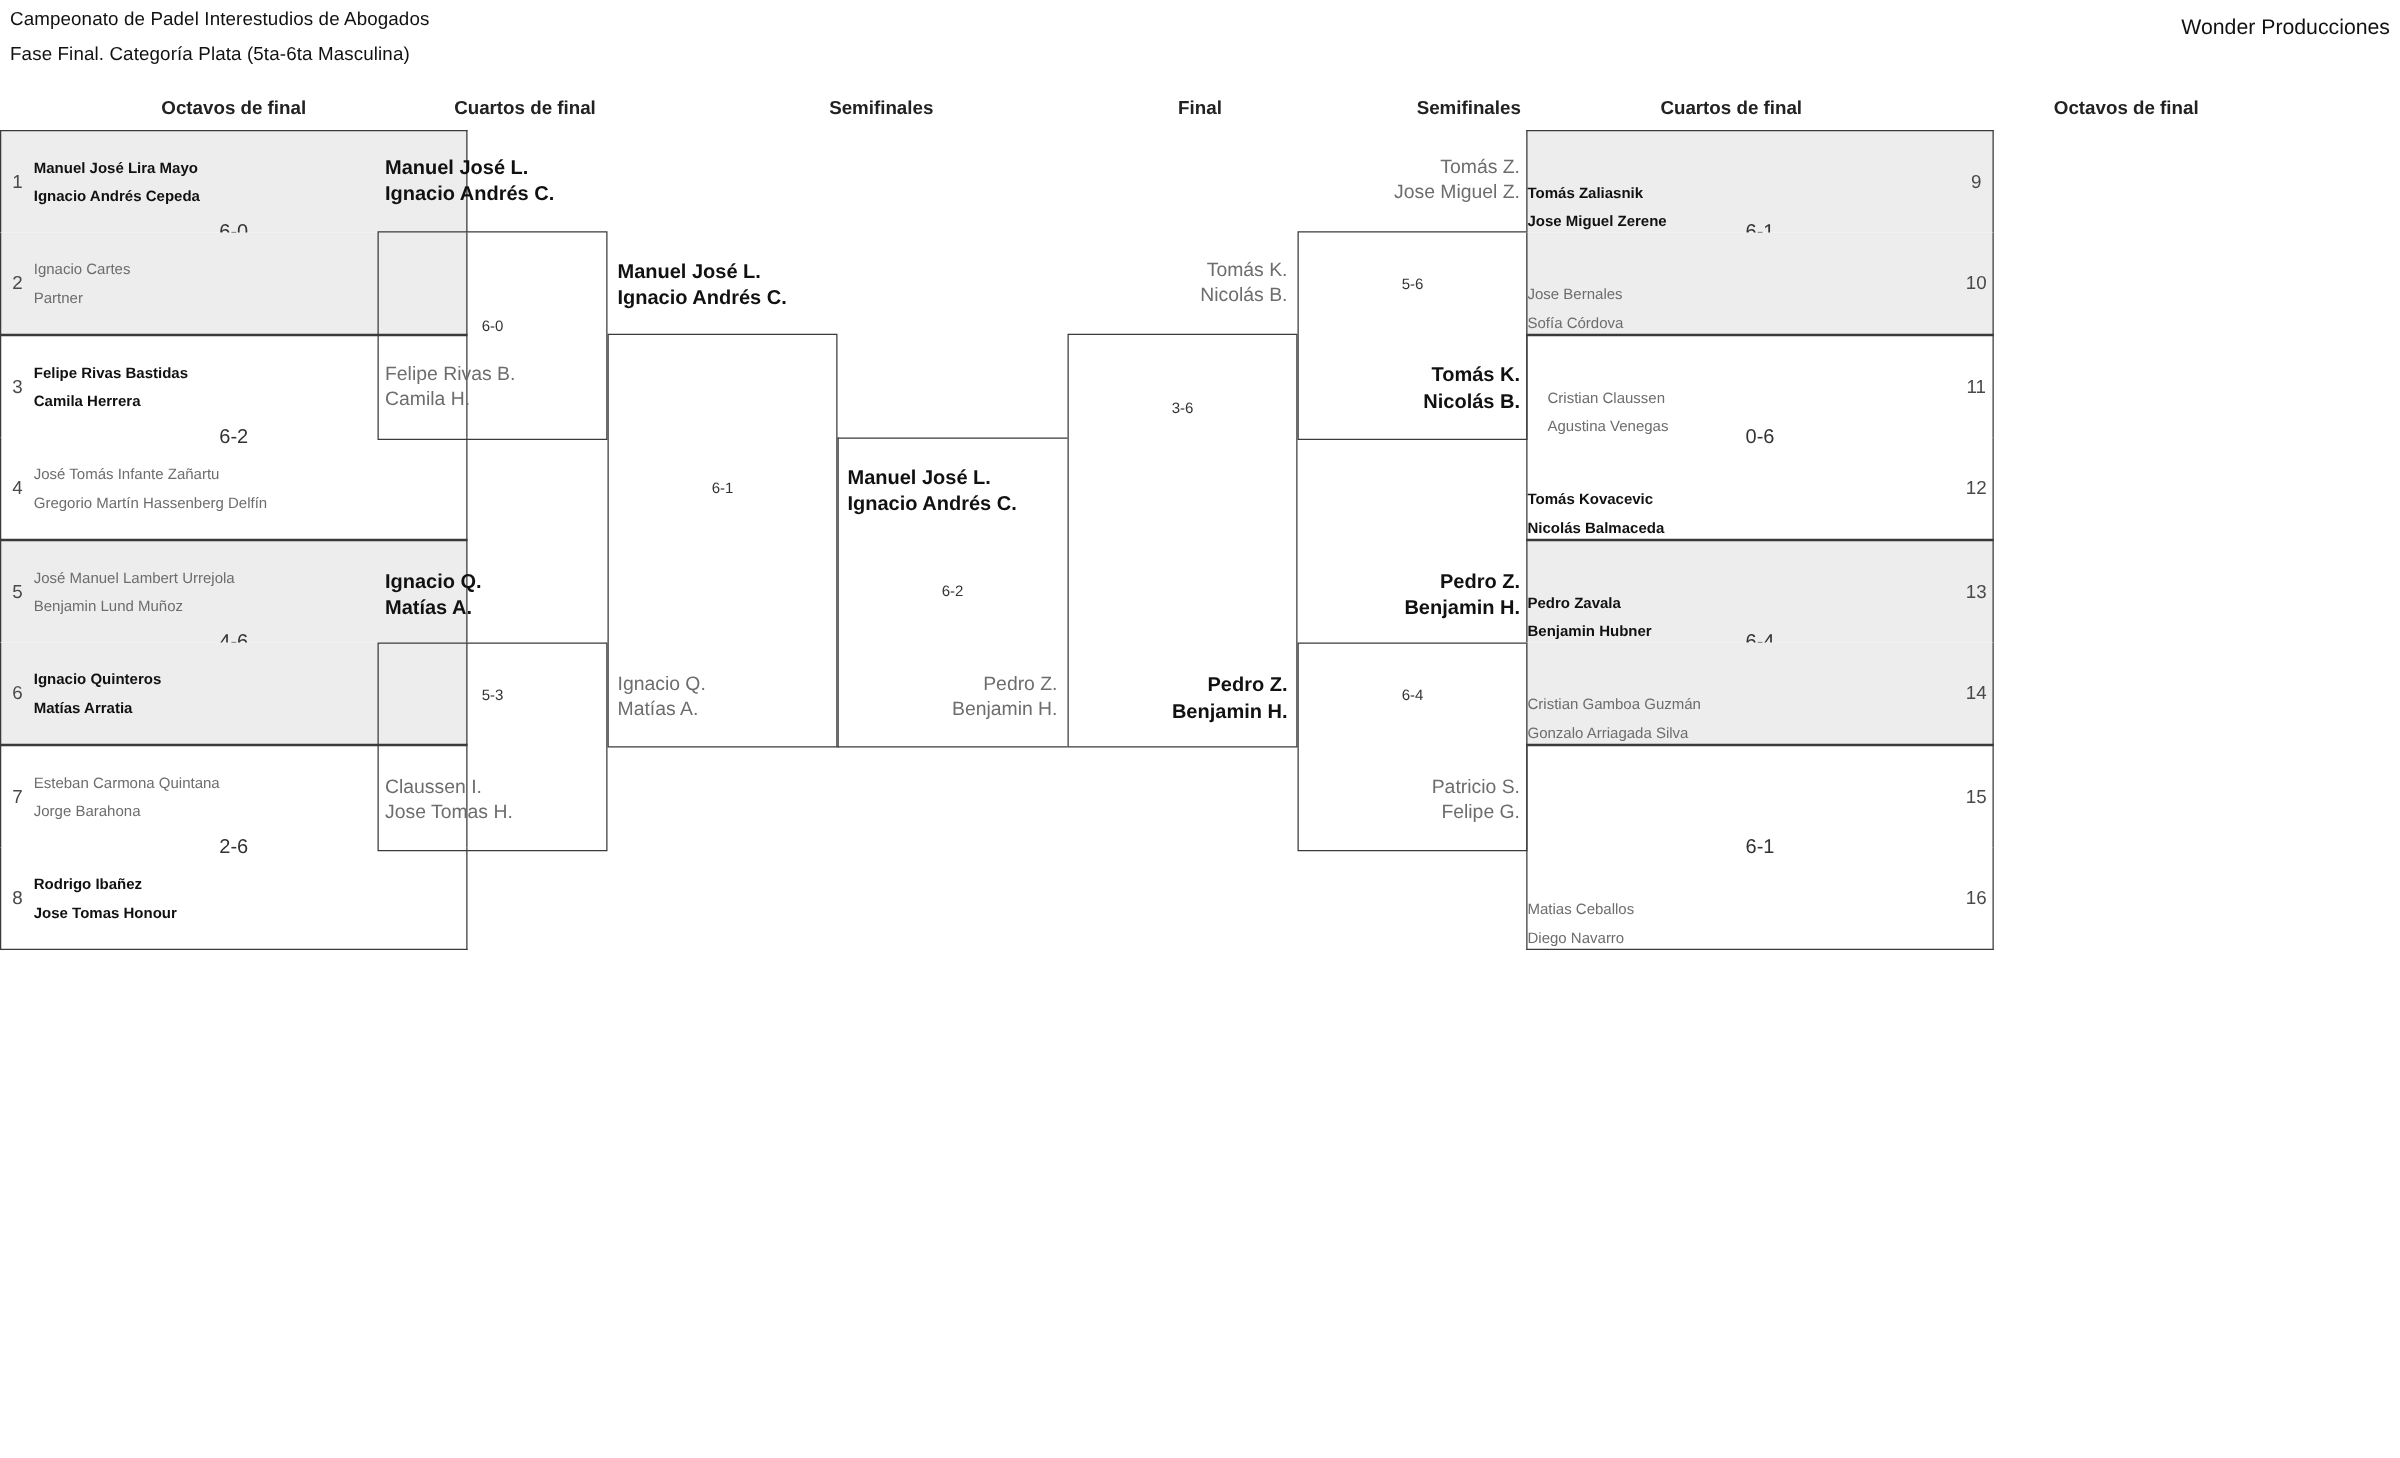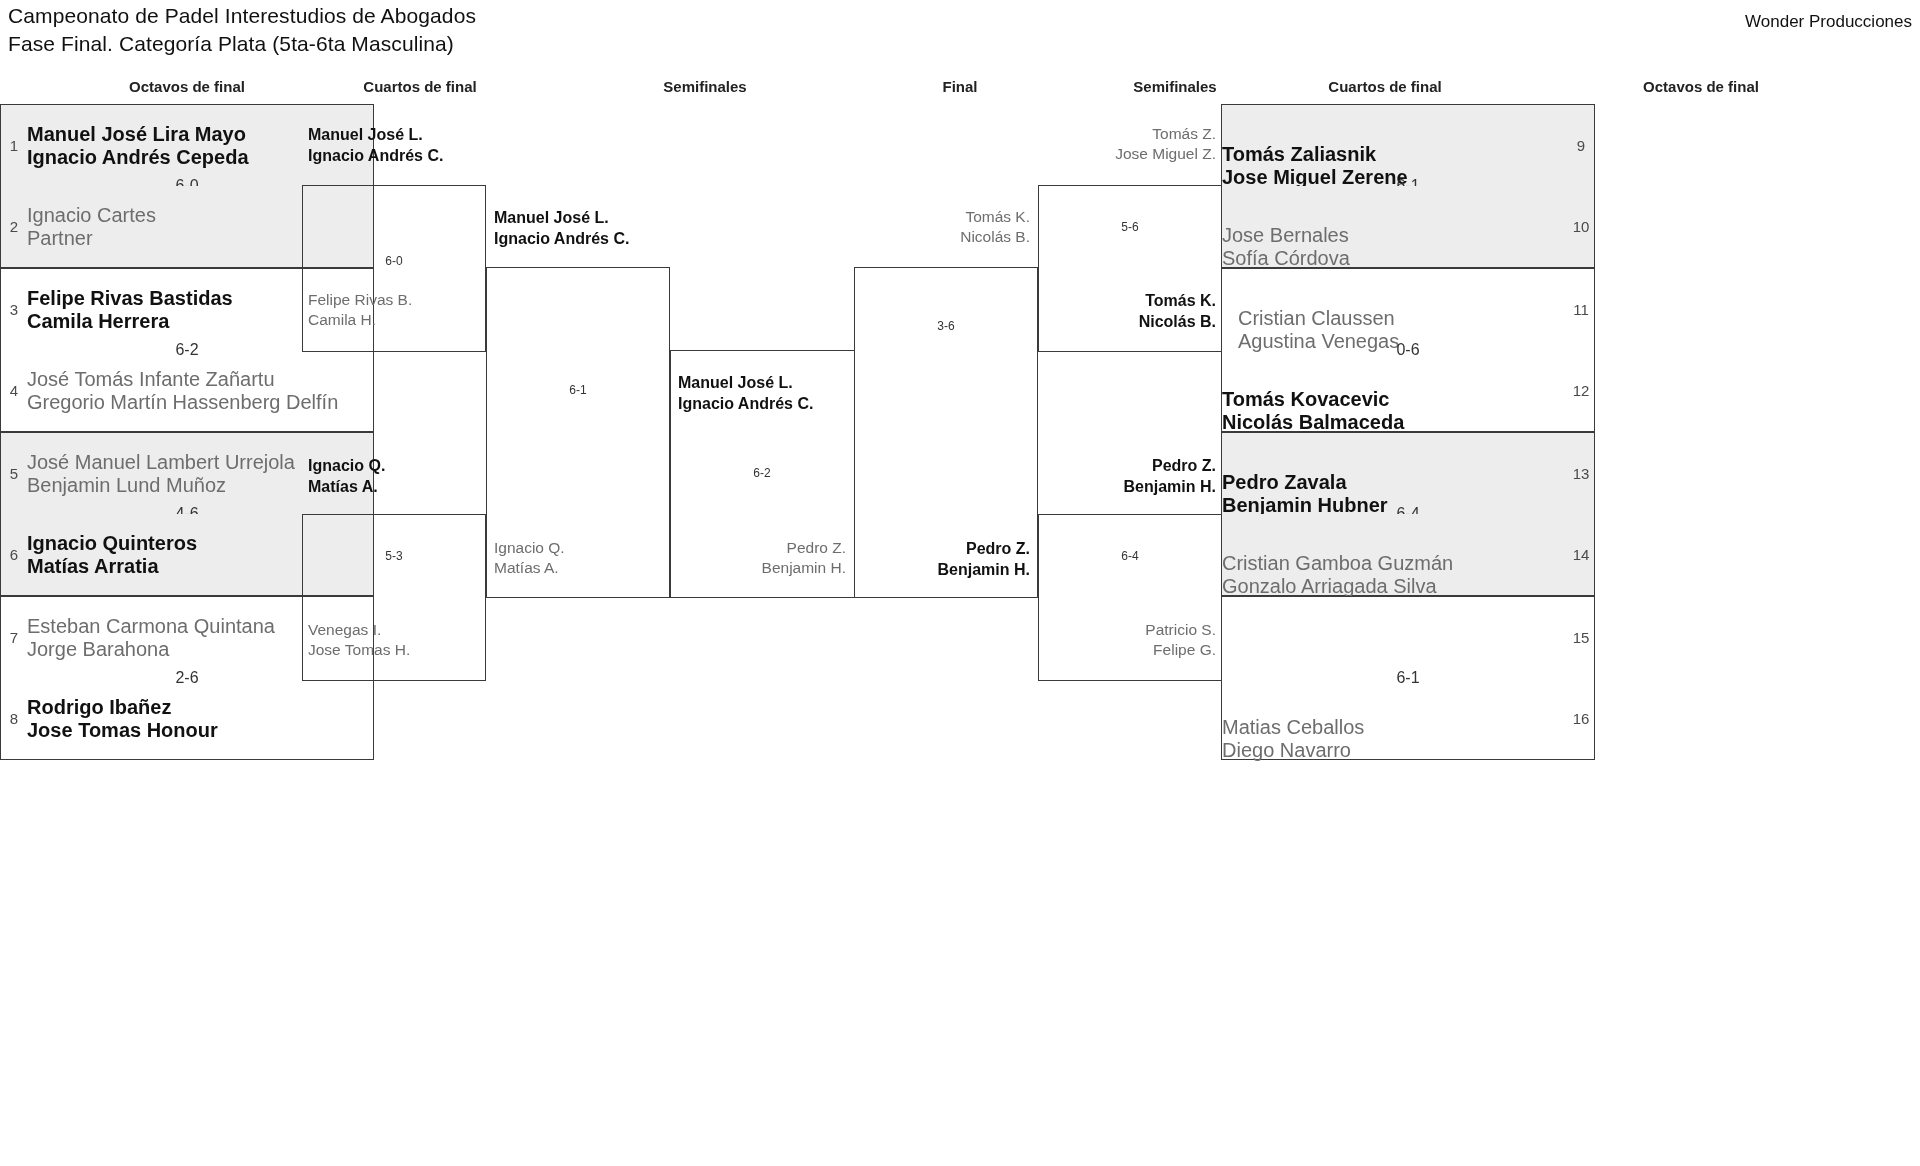--- a/index.html
+++ b/index.html
@@ -6,21 +6,21 @@
   html,body{margin:0;padding:0;}
   body{
     width:1920px;height:1166px;background:#ffffff;
     font-family:"Liberation Sans","DejaVu Sans",sans-serif;
     color:#1a1a1a;position:relative;overflow:hidden;
   }
   .abs{position:absolute;}
 
   
   #title-block{left:8px;top:2px;width:900px;}
-  #title-block div{font-size:21px;font-weight:400;color:#111;line-height:28px;letter-spacing:0.1px;}
+  #title-block div{font-size:15px;font-weight:400;color:#111;line-height:28px;letter-spacing:0.1px;}
   #producer{right:8px;top:12px;font-size:17px;color:#111;text-align:right;}
 
   
   .round-header{
     font-size:15px;font-weight:700;color:#222;text-align:center;
     top:78px;
   }
 
   
   .seedcell{
@@ -28,21 +28,21 @@
     border-left:1.4px solid #3a3a3a;border-right:1.4px solid #3a3a3a;
     display:flex;align-items:center;
   }
   .seedcell.top{border-top:1.4px solid #3a3a3a;}
   .seedcell.bot{border-bottom:1.4px solid #3a3a3a;}
   .seedcell.shaded{background:#ededed;}
   .seedcell .seedno{
     width:26px;flex:0 0 26px;text-align:center;
     font-size:15px;color:#4a4a4a;
   }
-  .seedcell .names{flex:1 1 auto;line-height:23px;font-size:20px;}
+  .seedcell .names{flex:1 1 auto;line-height:23px;font-size:12px;}
   .seedcell.right-side{flex-direction:row-reverse;}
   .seedcell.right-side .names{text-align:left;margin-top:40px;}
   .win{color:#111;font-weight:700;}
   .lose{color:#6d6d6d;font-weight:400;}
 
   
   .pairscore{
     font-size:16px;color:#333;text-align:center;width:374px;
   }
 
@@ -156,21 +156,21 @@
 </div>
 
 <div class="abs conn" style="left:302px;top:514px;width:184px;height:167px;">
   <div class="connscore" style="margin-top:34px;">5-3</div>
 </div>
 <div class="abs adv l big" style="left:308px;top:455px;">
   <div class="win">Ignacio Q.</div>
   <div class="win">Matías A.</div>
 </div>
 <div class="abs adv l" style="left:308px;top:620px;">
-  <div class="lose">Venegas I.</div>
+  <div class="lose">Claussen I.</div>
   <div class="lose">Jose Tomas H.</div>
 </div>
 
 <div class="abs conn" style="left:486px;top:267px;width:184px;height:331px;">
   <div class="connscore" style="margin-top:115px;">6-1</div>
 </div>
 <div class="abs adv l big" style="left:494px;top:207px;">
   <div class="win">Manuel José L.</div>
   <div class="win">Ignacio Andrés C.</div>
 </div>

